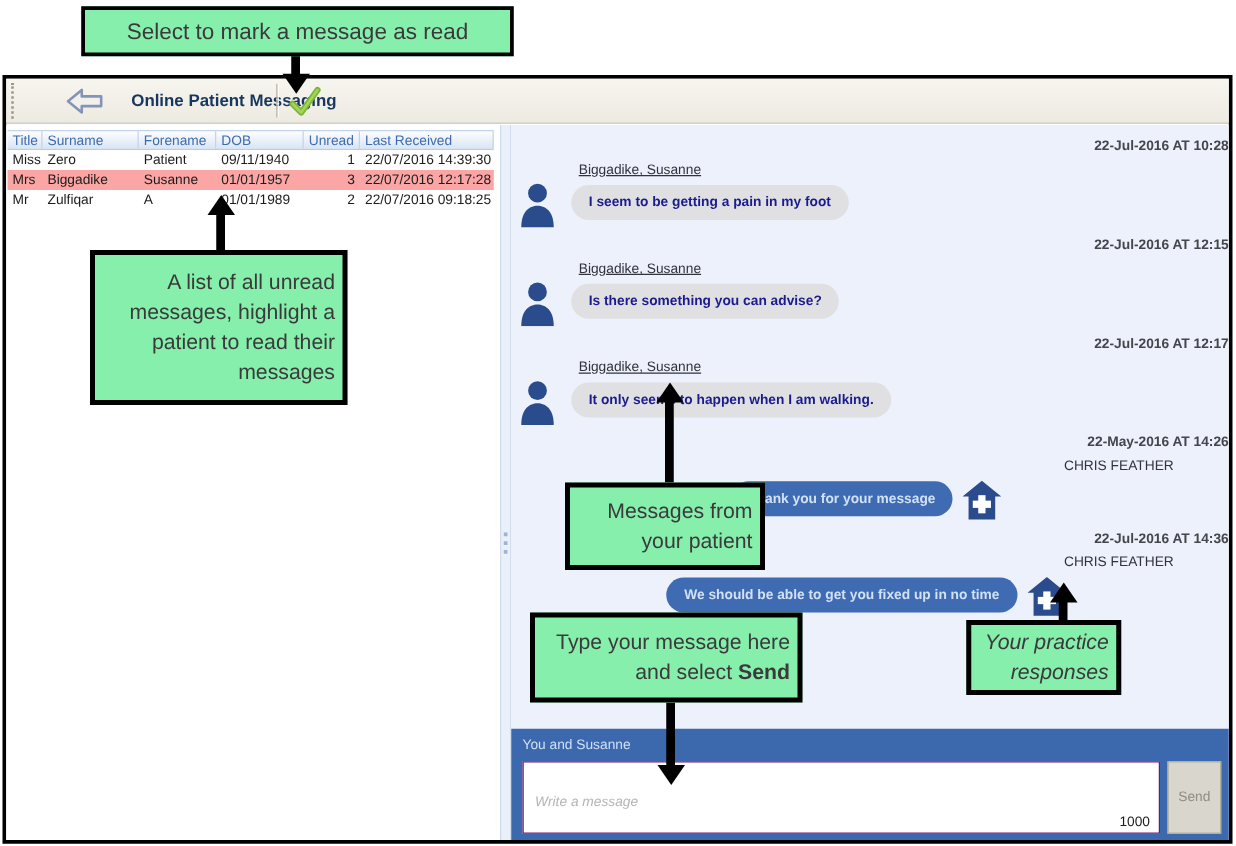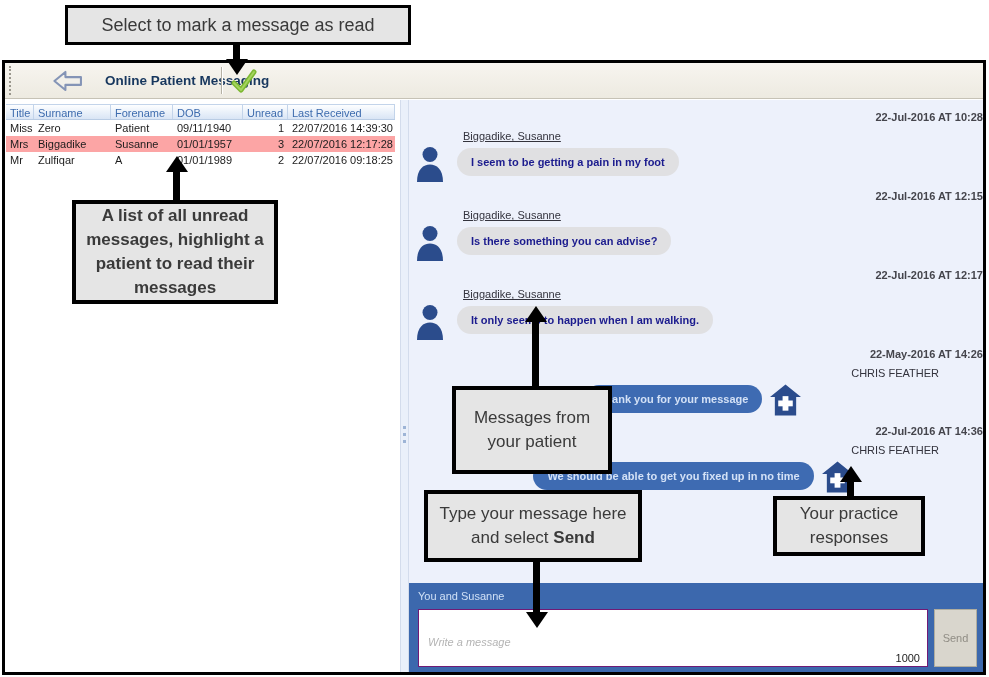--- a/index.html
+++ b/index.html
@@ -99,22 +99,22 @@
   }
   .char-count { position:absolute; right:7px; bottom:2px; font-size:11px; color:#1c1c1c; }
   .send-btn {
     position:absolute; right:6px; top:26px; bottom:5px; width:43px;
     background:#d9d6cd; border:1px solid #b0ad9f; color:#908d85; font-size:11px;
     display:flex; align-items:center; justify-content:center; cursor:pointer;
   }
 
   
   .callout {
-    position:absolute; background:#e5e5e5; border:4px solid #000;
-    color:#3a3a3a; font-size:17px; text-align:center;
+    position:absolute; background:#86efac; border:4px solid #000;
+    color:#3a3a3a; font-size:17px; text-align:right;
     display:flex; align-items:center; justify-content:center;
     line-height:24px; padding:2px 6px; z-index:30;
   }
   .callout.top { border-width:3px; font-size:18px; }
   .arr-shaft { position:absolute; width:7px; background:#000; z-index:29; }
   .arr-up {
     position:absolute; width:0; height:0; z-index:29;
     border-left:11px solid transparent; border-right:11px solid transparent;
     border-bottom:16px solid #000;
   }
@@ -262,37 +262,37 @@
       </div>
     </div>
   </div>
 
   <div class="callout top" style="left:65px; top:5px; width:346px; height:40px;">
     <span>Select to mark a message as read</span>
   </div>
   <div class="arr-shaft" style="left:233px; top:44px; height:17px;"></div>
   <div class="arr-down" style="left:226px; top:59px;"></div>
 
-  <div class="callout" style="left:72px; top:200px; width:206px; height:104px;font-weight:bold;">
+  <div class="callout" style="left:72px; top:200px; width:206px; height:124px;">
     <span>A list of all unread messages, highlight a patient to read their messages</span>
   </div>
   <div class="arr-up" style="left:166px; top:156px;"></div>
   <div class="arr-shaft" style="left:173px; top:170px; height:30px;"></div>
 
-  <div class="callout" style="left:452px; top:386px; width:160px; height:88px;">
+  <div class="callout" style="left:452px; top:386px; width:160px; height:70px;">
     <span>Messages from your patient</span>
   </div>
   <div class="arr-up" style="left:525px; top:306px;"></div>
   <div class="arr-shaft" style="left:532px; top:320px; height:66px;"></div>
 
   <div class="callout" style="left:424px; top:490px; width:218px; height:72px;">
     <span><span>Type your message here and select </span><b>Send</b></span>
   </div>
   <div class="arr-shaft" style="left:533px; top:562px; height:52px;"></div>
   <div class="arr-down" style="left:526px; top:612px;"></div>
 
-  <div class="callout" style="left:773px; top:496px; width:152px; height:60px;">
+  <div class="callout" style="left:773px; top:496px; width:124px; height:60px;font-style:italic;">
     <span>Your practice responses</span>
   </div>
   <div class="arr-up" style="left:840px; top:466px;"></div>
   <div class="arr-shaft" style="left:847px; top:480px; height:16px;"></div>
 
 </div>
 
 </body></html>

